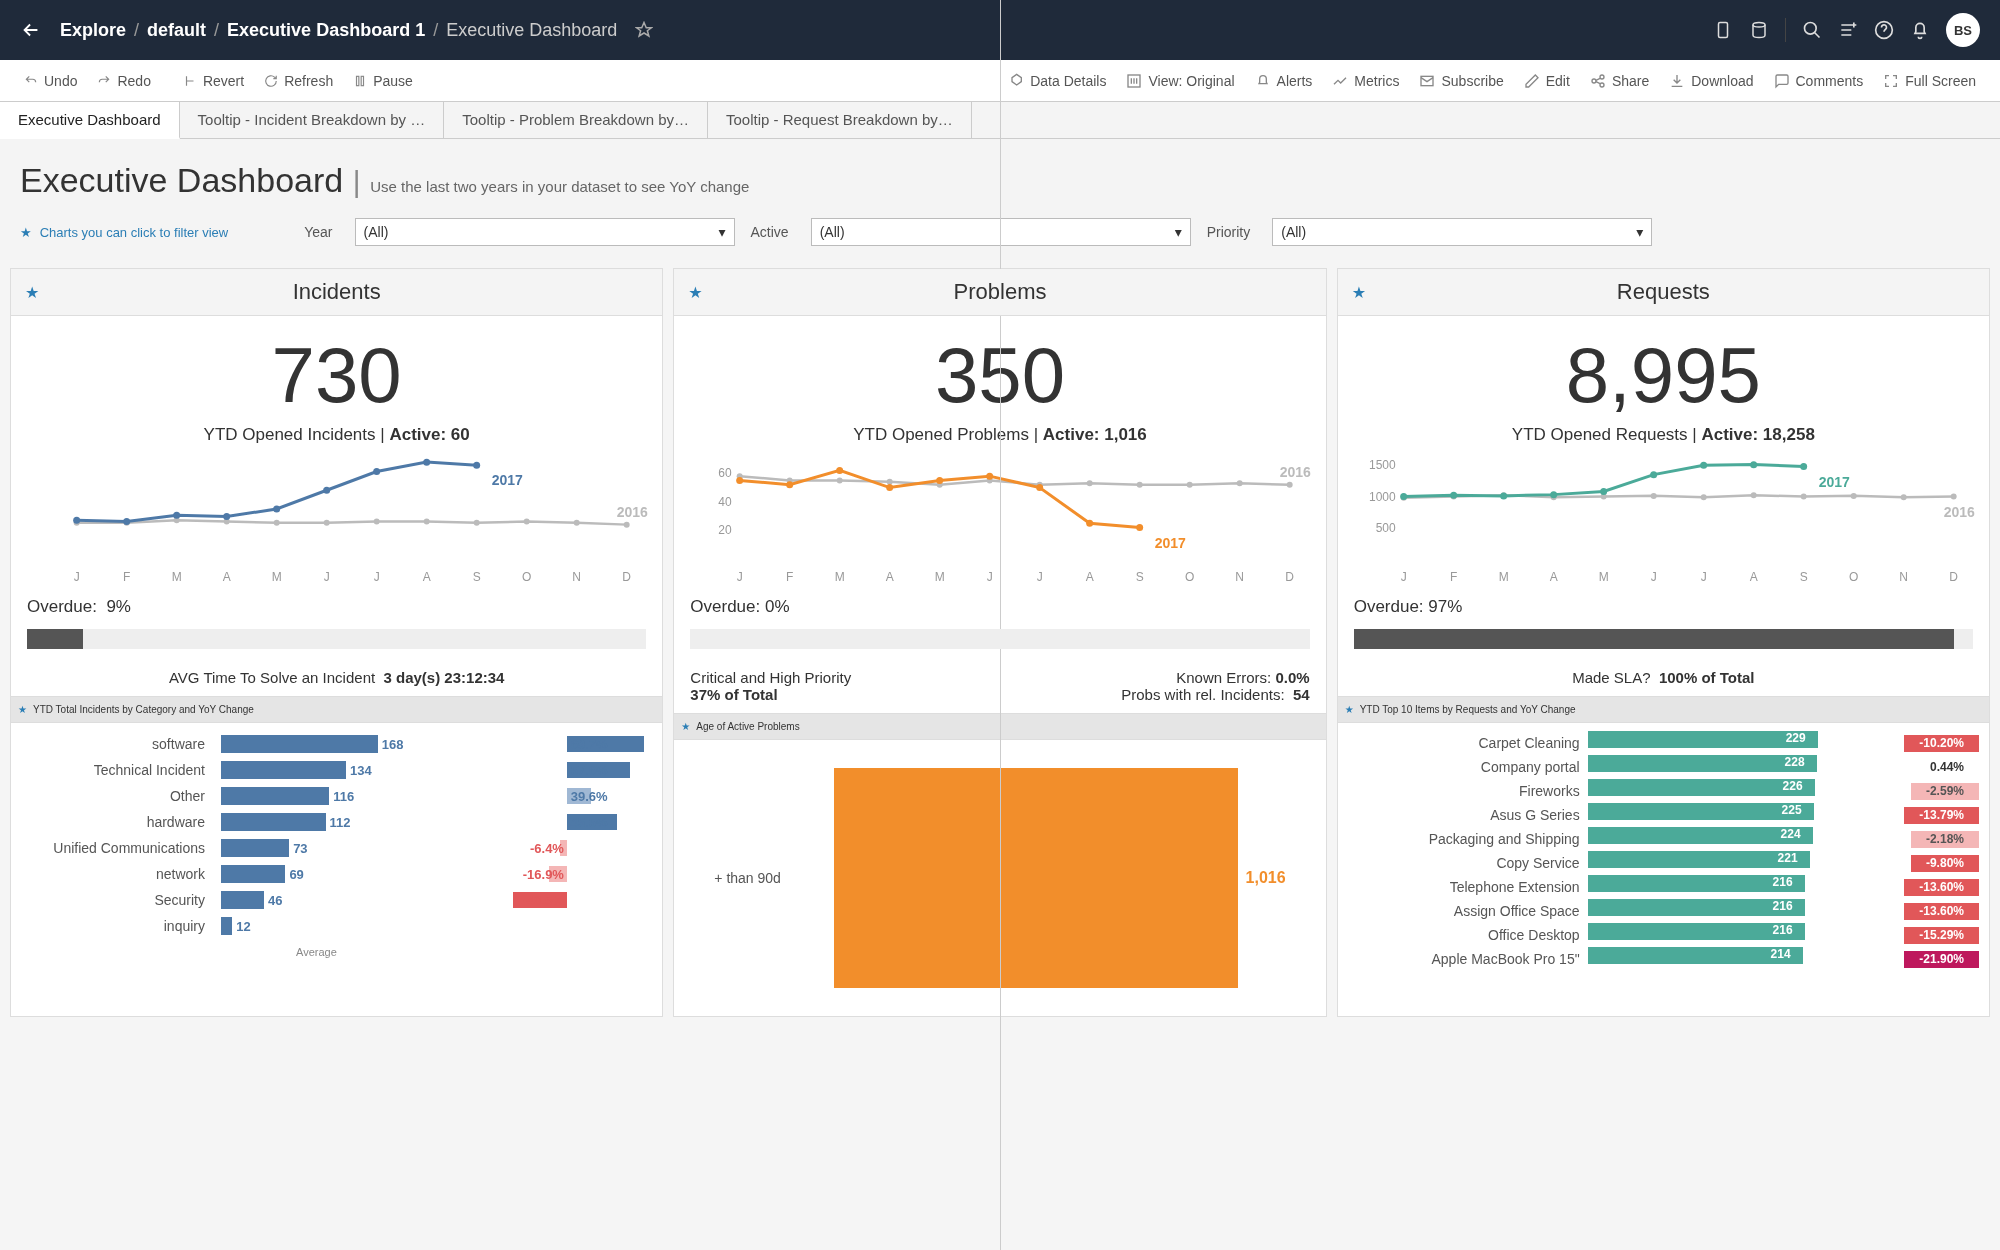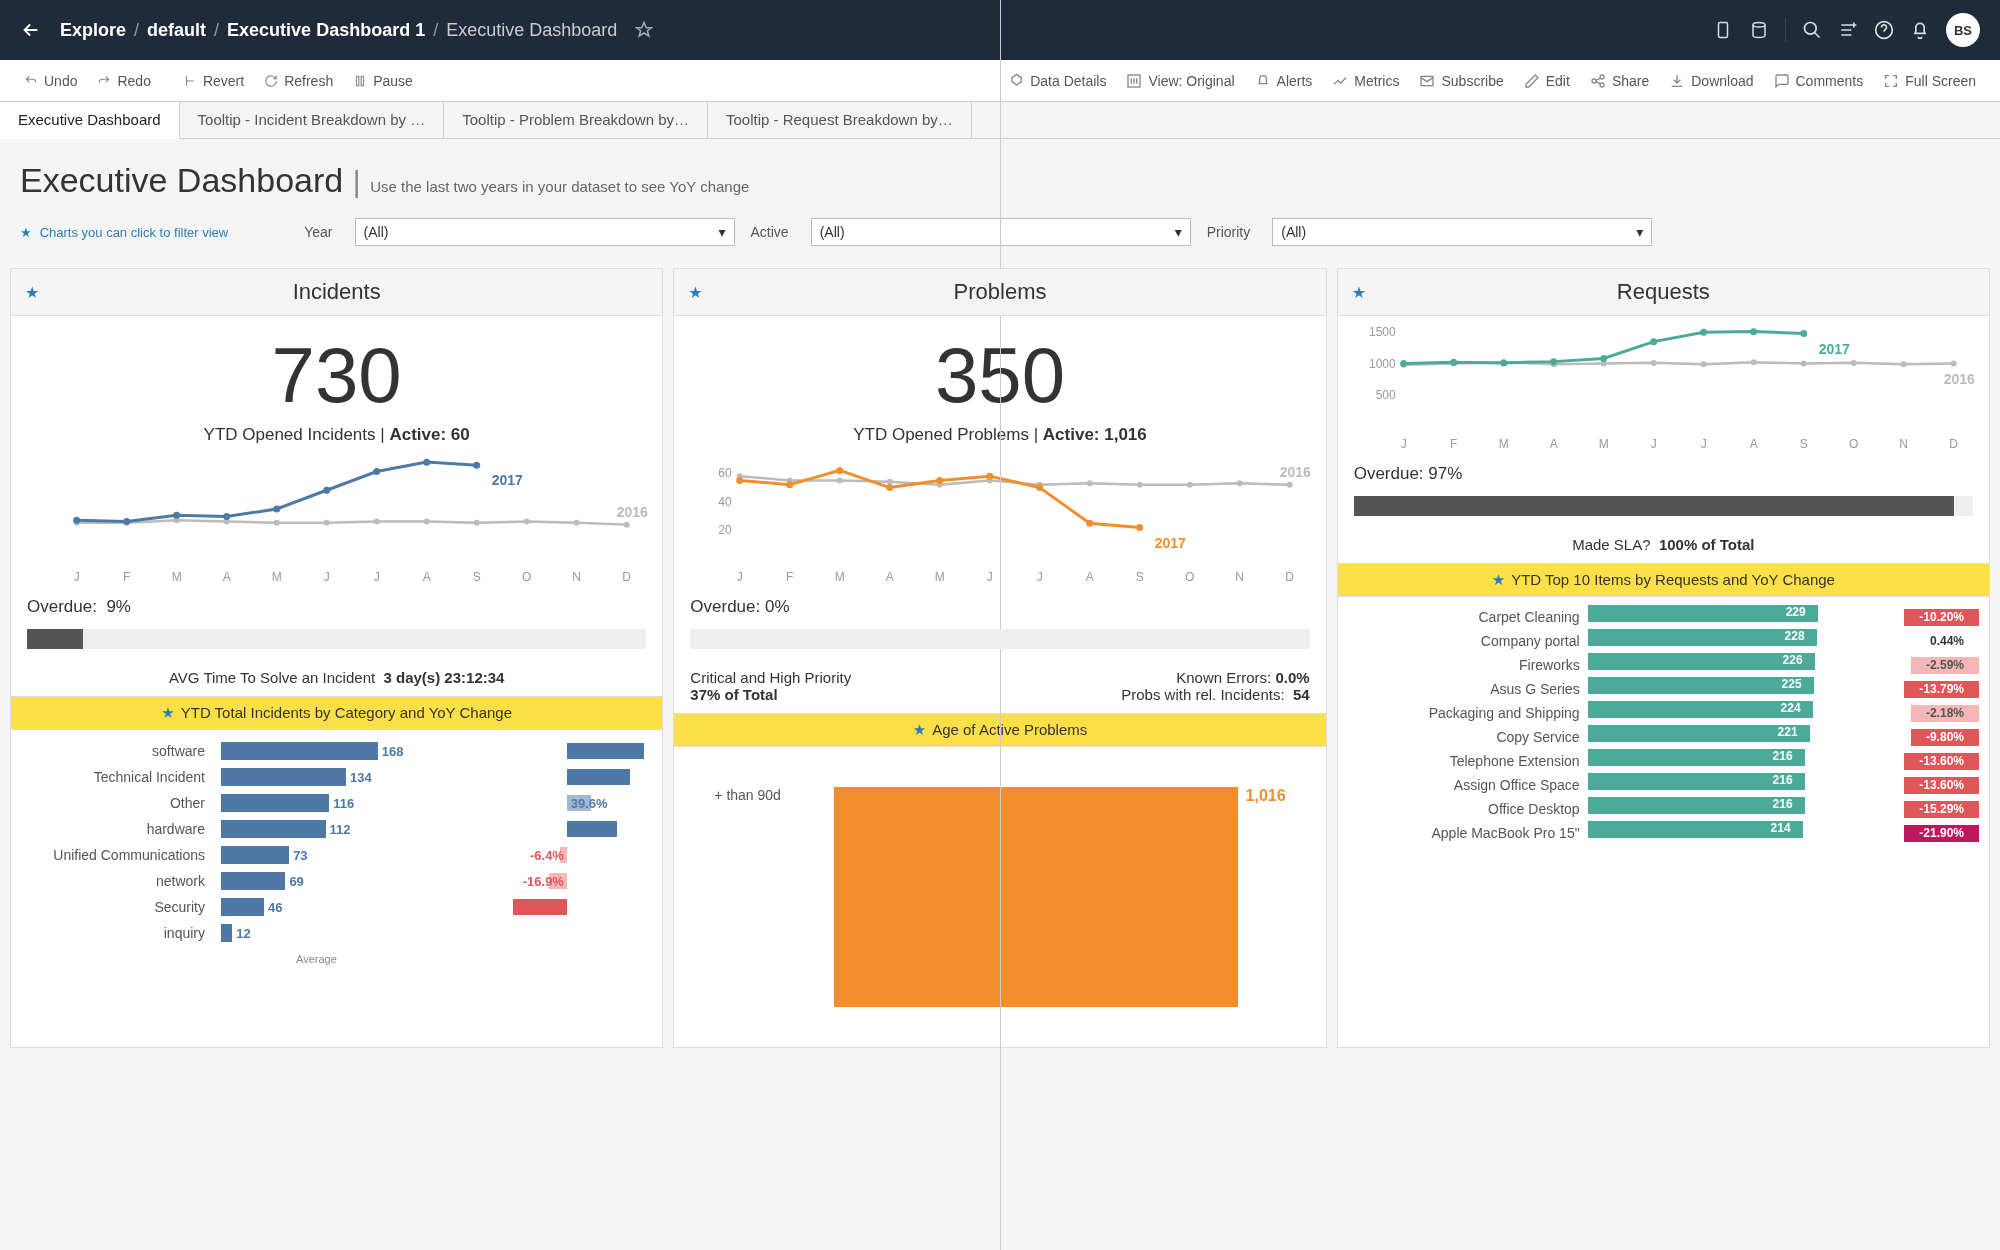--- a/index.html
+++ b/index.html
@@ -39,36 +39,36 @@
 .big-num .lbl{font-size:17px;margin-top:4px}
 .big-num .lbl b{font-weight:700}
 .chart-svg{width:100%;height:140px}
 .overdue-row{padding:8px 16px;font-size:17px}
 .overdue-row b{font-weight:400}
 .prog{height:20px;background:#eee;margin:4px 16px 10px;position:relative}
 .prog .fill{height:100%;background:#555}
 .meta-row{padding:10px 16px;font-size:15px;display:flex;justify-content:space-between}
 .meta-row .mr-right{text-align:right}
 .meta-row b{font-weight:700}
-.sub-h{background:#fde047;border-top:1px solid #ddd;border-bottom:1px solid #ddd;padding:7px;font-size:15px;text-align:center}
+.sub-h{background:#e5e5e5;border-top:1px solid #ddd;border-bottom:1px solid #ddd;padding:7px;font-size:10px;}
 .sub-h .star{color:#2b7eb5;margin-right:6px}
 .cat-chart{display:flex;padding:8px 10px 8px 0}
 .cat-labels{width:210px;text-align:right;font-size:14px;color:#555}
 .cat-labels div{height:26px;line-height:26px;padding-right:16px}
 .cat-bars{flex:1;position:relative}
 .cat-bars .row{height:26px;display:flex;align-items:center}
 .cat-bars .bar{height:18px}
 .cat-bars .val{font-size:13px;font-weight:700;margin-left:4px}
 .yoy{width:170px}
 .yoy .row{height:26px;display:flex;align-items:center;justify-content:center;position:relative}
 .yoy .axis{position:absolute;left:50%;top:0;bottom:0;width:1px;background:#ccc}
 .yoy .yb{height:16px;position:absolute}
 .yoy .txt{position:absolute;font-size:13px;font-weight:700}
 .age-chart{padding:20px 40px}
-.age-chart .row{display:flex;margin:20px 0}
+.age-chart .row{display:flex;align-items:center;margin:8px 0}
 .age-chart .lbl{width:120px;font-size:14px;color:#555}
 .age-chart .bar{height:220px;background:#f28e2b;flex:1}
 .age-chart .val{font-size:16px;font-weight:700;color:#f28e2b;margin-left:8px}
 .req-chart{display:flex;padding:8px 10px 8px 0}
 .req-labels{width:250px;text-align:right;font-size:14px;color:#555}
 .req-labels div{height:24px;line-height:24px;padding-right:8px}
 .req-bars{flex:1}
 .req-bars .row{height:24px;display:flex;align-items:flex-start}
 .req-bars .bar{height:17px;background:#4baa99}
 .req-bars .val{font-size:12px;font-weight:700;color:#fff;margin-left:-32px}
@@ -482,20 +482,24 @@
       <div class="val">1,016</div>
     </div>
   </div>
 </div>
 
 <div class="card">
   <div class="card-h">
         <span class="star">★</span>
         <span class="title">Requests</span>
       </div>
+  <div class="big-num">
+    <div class="num">8,995</div>
+    <div class="lbl"><span>YTD Opened Requests | </span><b><span>Active:</span> <span>18,258</span></b></div>
+  </div>
   <svg class="chart-svg" id="req-chart" viewBox="0 0 620 140">
         <text x="42" y="82.75" font-size="12" fill="#999" text-anchor="end">500</text>
         <text x="42" y="51.5" font-size="12" fill="#999" text-anchor="end">1000</text>
         <text x="42" y="20.25" font-size="12" fill="#999" text-anchor="end">1500</text>
         <text x="50" y="132" font-size="12" fill="#999" text-anchor="middle">J</text>
         <text x="100" y="132" font-size="12" fill="#999" text-anchor="middle">F</text>
         <text x="150" y="132" font-size="12" fill="#999" text-anchor="middle">M</text>
         <text x="200" y="132" font-size="12" fill="#999" text-anchor="middle">A</text>
         <text x="250" y="132" font-size="12" fill="#999" text-anchor="middle">M</text>
         <text x="300" y="132" font-size="12" fill="#999" text-anchor="middle">J</text>

